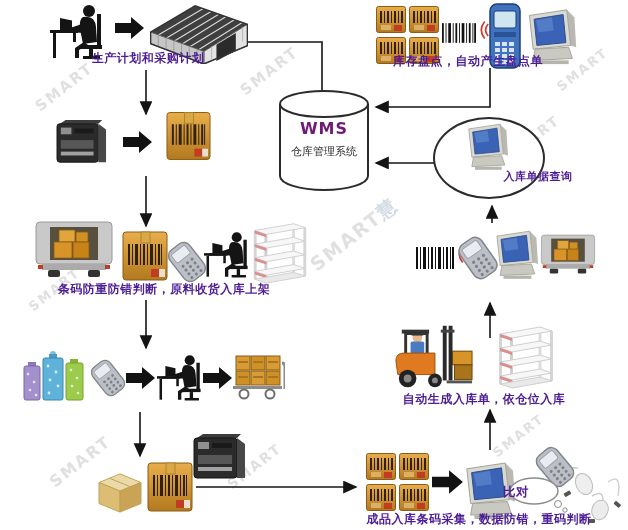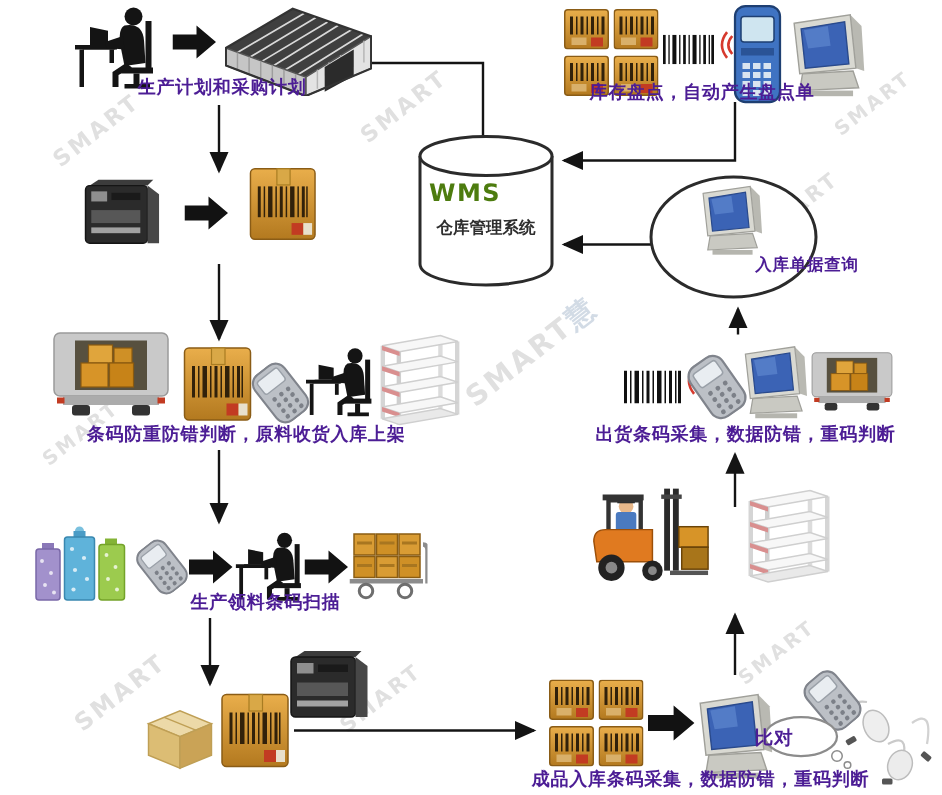--- a/index.html
+++ b/index.html
@@ -16,24 +16,24 @@
     position:absolute;color:#c7c7c7;opacity:.55;font-weight:bold;
     transform:rotate(-38deg);letter-spacing:2px;white-space:nowrap;
   }
   .wm-suffix{color:#aebed1;}
   .oval{
     position:absolute;left:433px;top:117px;width:112px;height:82px;
     border:2px solid #2b2b2b;border-radius:50%;background:#fff;box-sizing:border-box;
   }
   .connectors{position:absolute;left:0;top:0;}
   .cline{stroke:#141414;stroke-width:1.6;fill:none;}
-  #wms-title{position:absolute;left:264px;top:119px;width:92px;text-align:center;
-    font-size:16px;font-weight:600;color:#4d7c0f;letter-spacing:1px;}
+  #wms-title{position:absolute;left:278px;top:119px;width:92px;text-align:center;
+    font-size:16px;font-weight:600;color:#701a75;letter-spacing:1px;}
   #wms-sub{position:absolute;left:276px;top:144px;width:96px;text-align:center;
-    font-size:11px;font-weight:bold;color:#2e2e2e;}
+    font-size:11px;font-weight:normal;color:#2e2e2e;}
   .lbl-oval{font-size:11px;padding-left:48px;}
   .lbl-compare{font-size:12.5px;}
   .defs-holder{position:absolute;width:0;height:0;overflow:hidden;}
 </style>
 </head>
 <body>
 
 <svg class="defs-holder" aria-hidden="true">
   <defs>
     <linearGradient id="gradOrange" x1="0" y1="0" x2="0" y2="1">
@@ -428,48 +428,47 @@
     </svg>
   <svg class="ic" style="left:463px;top:237px;transform:rotate(-35deg)" width="30" height="42">
       <use href="#sym-scanner"></use>
     </svg>
   <svg class="ic" style="left:492px;top:227px" width="46" height="56">
       <use href="#sym-crt"></use>
     </svg>
   <svg class="ic" style="left:540px;top:227px" width="56" height="54">
       <use href="#sym-truck"></use>
     </svg>
-  <div class="lbl" style="left:387px;top:282px;width:220px">出货条码采集，数据防错，重码判断</div>
 
   <svg class="ic" style="left:22px;top:350px" width="68" height="52">
       <use href="#sym-bottles"></use>
     </svg>
   <svg class="ic" style="left:94px;top:360px;transform:rotate(-38deg)" width="28" height="36">
       <use href="#sym-scanner"></use>
     </svg>
   <svg class="ic" style="left:126px;top:366px" width="30" height="24">
       <use href="#sym-fatarrow"></use>
     </svg>
   <svg class="ic" style="left:157px;top:352px" width="52" height="50">
       <use href="#sym-person"></use>
     </svg>
   <svg class="ic" style="left:203px;top:366px" width="30" height="24">
       <use href="#sym-fatarrow"></use>
     </svg>
   <svg class="ic" style="left:233px;top:353px" width="52" height="48">
       <use href="#sym-cart"></use>
     </svg>
-  <div class="lbl" style="left:77px;top:394px;width:200px">生产领料条码扫描</div>
 
   <svg class="ic" style="left:392px;top:321px" width="82" height="72">
       <use href="#sym-forklift"></use>
     </svg>
   <svg class="ic" style="left:498px;top:315px" width="56" height="78">
       <use href="#sym-shelf"></use>
     </svg>
+  <div class="lbl" style="left:384px;top:392px;width:200px">自动生成入库单，依仓位入库</div>
 
   <svg class="ic" style="left:92px;top:472px" width="56" height="42">
       <use href="#sym-box"></use>
     </svg>
   <svg class="ic" style="left:147px;top:461px" width="46" height="52">
       <use href="#sym-bclabel"></use>
     </svg>
   <svg class="ic" style="left:193px;top:431px" width="54" height="52">
       <use href="#sym-printer"></use>
     </svg>
@@ -486,15 +485,15 @@
   <svg class="ic" style="left:562px;top:462px" width="64" height="64">
       <use href="#sym-mice"></use>
     </svg>
   <svg class="ic" style="left:540px;top:447px;transform:rotate(-40deg)" width="30" height="40">
       <use href="#sym-scanner"></use>
     </svg>
   <svg class="ic" style="left:508px;top:474px" width="64" height="40">
       <use href="#sym-bubble"></use>
     </svg>
   <div class="lbl lbl-compare" style="left:492px;top:484px;width:48px">比对</div>
-  <div class="lbl" style="left:342px;top:512px;width:250px">成品入库条码采集，数据防错，重码判断</div>
+  <div class="lbl" style="left:354px;top:512px;width:250px">成品入库条码采集，数据防错，重码判断</div>
 
 </div>
 
 </body></html>

